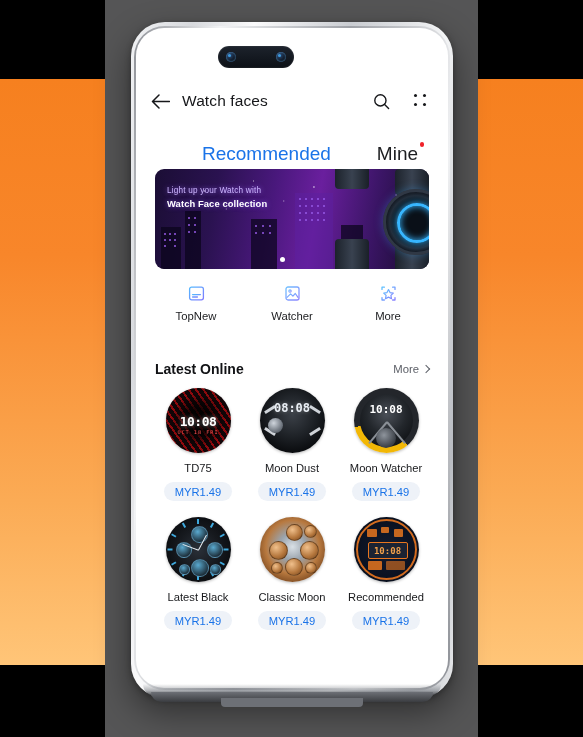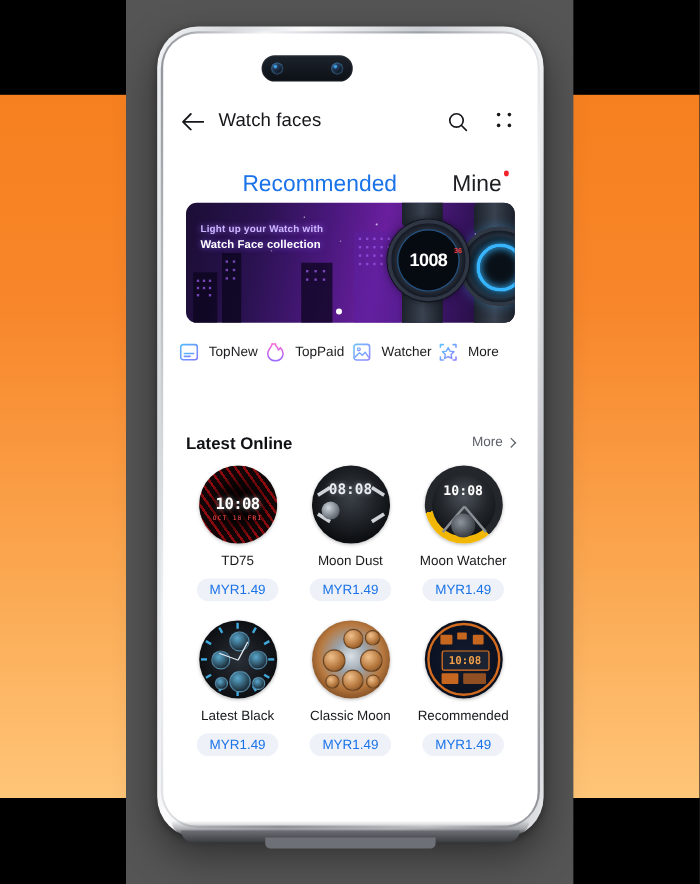--- a/index.html
+++ b/index.html
@@ -83,21 +83,21 @@
       radial-gradient(1.2px 1.2px at 18% 22%,rgba(255,255,255,.85),transparent),
       radial-gradient(1px 1px at 36% 12%,rgba(255,255,255,.7),transparent),
       radial-gradient(1.3px 1.3px at 58% 18%,rgba(255,255,255,.8),transparent),
       radial-gradient(1px 1px at 72% 9%,rgba(255,255,255,.65),transparent),
       radial-gradient(1px 1px at 88% 26%,rgba(255,255,255,.7),transparent),
       radial-gradient(1px 1px at 26% 40%,rgba(255,255,255,.5),transparent),
       radial-gradient(1px 1px at 47% 32%,rgba(255,255,255,.55),transparent);}
   .bldg{position:absolute;bottom:0;background:rgba(10,4,26,.72);}
   .bldg .win{position:absolute;width:2px;height:2px;background:rgba(150,90,230,.75);}
   #banner-text{position:absolute;left:12px;top:17px;width:150px;}
-  #banner-tagline{font-size:8.2px;font-weight:700;color:#cdb6ff;letter-spacing:.2px;
+  #banner-tagline{font-size:8.2px;font-weight:400;color:#cdb6ff;letter-spacing:.2px;
     text-shadow:0 0 5px rgba(160,110,255,.9);}
   #banner-word{font-size:34px;font-weight:700;line-height:.98;margin-top:-1px;letter-spacing:-1px;
     background:linear-gradient(92deg,#ff3fae 0%,#ff40a8 22%,#e246d6 44%,#36a9f5 70%,#7b5cf0 100%);
     -webkit-background-clip:text;background-clip:text;color:transparent;
     filter:drop-shadow(0 0 6px rgba(255,70,180,.55));}
   #banner-sub{font-size:9.4px;font-weight:700;color:#ffffff;margin-top:3px;letter-spacing:.1px;
     text-shadow:0 0 5px rgba(140,90,255,.8);}
   #banner-dot{position:absolute;left:125px;bottom:7px;width:5px;height:5px;border-radius:50%;background:#fff;}
   .bwatch{position:absolute;border-radius:50%;}
   #bwatch1{left:168px;top:14px;width:62px;height:62px;
@@ -109,21 +109,21 @@
   #bwatch1 .red{position:absolute;right:3px;top:21px;font-size:6px;color:#ff3b3b;font-weight:700;}
   #bwatch2{left:228px;top:20px;width:60px;height:60px;
     background:radial-gradient(circle at 50% 50%,#0a1018 52%,#222a36 62%,#131822 72%);
     border:3px solid #303845;box-shadow:0 0 10px rgba(60,170,255,.35);}
   #bwatch2 .ring{position:absolute;left:11px;top:11px;width:34px;height:34px;border-radius:50%;
     border:3.5px solid #37b6ff;box-shadow:0 0 9px #37b6ff,inset 0 0 7px #37b6ff;}
   .strap{position:absolute;background:linear-gradient(90deg,#1c222b,#394250,#1a2028);border-radius:4px;}
 
   
   #categories{position:absolute;left:12px;top:256px;width:288px;display:flex;}
-  .cat{flex:1;display:flex;align-items:center;gap:7px;cursor:pointer;}
+  .cat{flex:1;display:flex;flex-direction:column;align-items:center;gap:7px;cursor:pointer;}
   .cat-ico{width:19px;height:19px;display:flex;align-items:center;justify-content:center;}
   .cat-label{font-size:11.3px;color:#1b1c1f;}
 
   
   #section-head{position:absolute;left:19px;top:333px;width:274px;display:flex;align-items:center;}
   #section-title{font-size:14px;font-weight:700;color:#111215;}
   #more-link{margin-left:auto;display:flex;align-items:center;gap:4px;font-size:11.3px;color:#5d6068;cursor:pointer;}
   #more-chev{width:5px;height:5px;border-right:1.4px solid #5d6068;border-top:1.4px solid #5d6068;transform:rotate(45deg);}
 
   
@@ -303,27 +303,20 @@
       </div>
 
       <div class="strap" style="left:180px;top:-4px;width:34px;height:24px;"></div>
       <div class="strap" style="left:180px;top:70px;width:34px;height:34px;"></div>
       <div class="strap" style="left:240px;top:0px;width:34px;height:26px;"></div>
       <div class="strap" style="left:240px;top:74px;width:34px;height:30px;"></div>
 
       <div class="bwatch" id="bwatch2">
         <div class="ring"></div>
       </div>
-      <div class="bwatch" id="bwatch1">
-        <div class="face">
-          <span>10</span>
-            <span>08</span>
-        </div>
-        <div class="red">36</div>
-      </div>
 
       <div id="banner-dot"></div>
     </div>
 
     <div id="categories">
 
       <div class="cat">
         <div class="cat-ico">
           <svg width="17" height="17" viewBox="0 0 17 17" fill="none">
             <defs>
@@ -333,35 +326,20 @@
                 </linearGradient>
               </defs>
             <rect x="1.6" y="2.2" width="13.8" height="12.6" rx="2" stroke="url(#g1)" stroke-width="1.3"></rect>
             <path d="M1.6 6.2H15.4" stroke="url(#g1)" stroke-width="1.3"></path>
             <path d="M4.6 9.6H12.4M4.6 12H9.4" stroke="url(#g1)" stroke-width="1.3" stroke-linecap="round"></path>
           </svg>
         </div>
         <div class="cat-label">TopNew</div>
       </div>
 
-      <div class="cat">
-        <div class="cat-ico">
-          <svg width="17" height="17" viewBox="0 0 17 17" fill="none">
-            <defs>
-                <linearGradient id="g2" x1="0" y1="0" x2="0" y2="1">
-              <stop offset="0" stop-color="#ff6ad5"></stop>
-                  <stop offset="1" stop-color="#9b6bff"></stop>
-                </linearGradient>
-              </defs>
-            <path d="M8.5 1.4C8.5 4 10.9 4.4 10.9 6.6c1.3-.5 1.7-1.9 1.7-1.9 1.6 1.6 2.3 3.4 2.3 5.1 0 3.4-2.9 5.9-6.4 5.9S2.1 13.2 2.1 9.8c0-4 3.6-5.4 3.6-8.4 0 0 2.8.6 2.8 0z" stroke="url(#g2)" stroke-width="1.3" stroke-linejoin="round"></path>
-            <path d="M5.6 10.5h5.8" stroke="url(#g2)" stroke-width="1.2" stroke-linecap="round"></path>
-          </svg>
-        </div>
-        <div class="cat-label">TopPaid</div>
-      </div>
 
       <div class="cat">
         <div class="cat-ico">
           <svg width="17" height="17" viewBox="0 0 17 17" fill="none">
             <defs>
                 <linearGradient id="g3" x1="0" y1="0" x2="1" y2="1">
               <stop offset="0" stop-color="#6fc0ff"></stop>
                   <stop offset="1" stop-color="#8f86ff"></stop>
                 </linearGradient>
               </defs>

